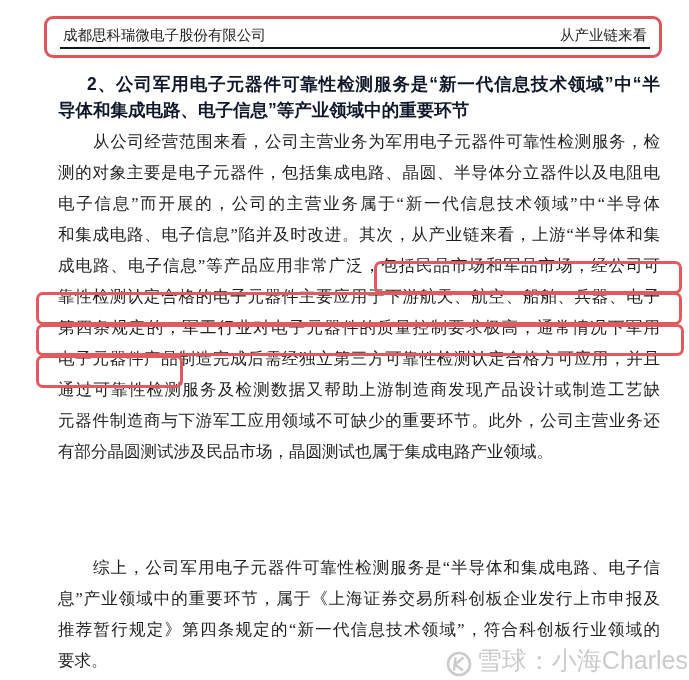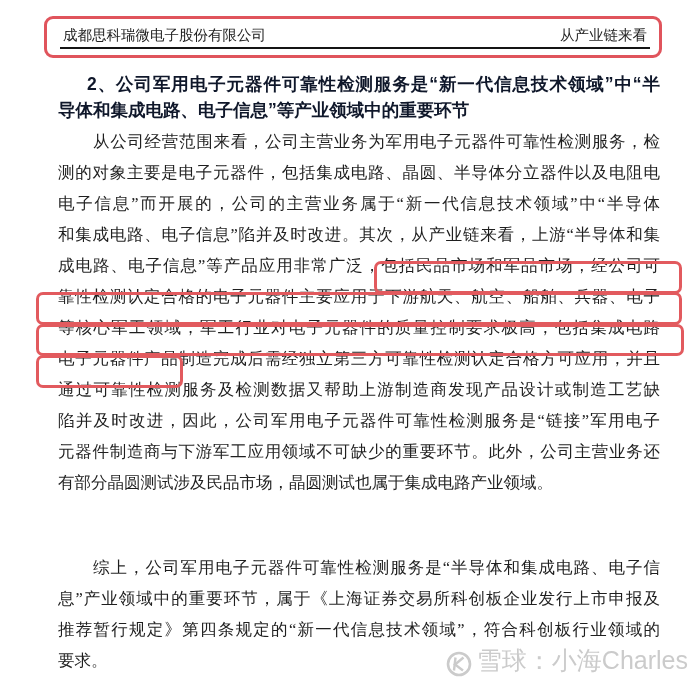--- a/index.html
+++ b/index.html
@@ -114,24 +114,23 @@
     <div class="title-line nojust">导体和集成电路、电子信息”等产业领域中的重要环节</div>
   </div>
 
   <div class="para para1">
     <div class="bline indent">从公司经营范围来看，公司主营业务为军用电子元器件可靠性检测服务，检</div>
     <div class="bline">测的对象主要是电子元器件，包括集成电路、晶圆、半导体分立器件以及电阻电</div>
     <div class="bline">电子信息”而开展的，公司的主营业务属于“新一代信息技术领域”中“半导体</div>
     <div class="bline">和集成电路、电子信息”陷并及时改进。其次，从产业链来看，上游“半导体和集</div>
     <div class="bline">成电路、电子信息”等产品应用非常广泛，包括民品市场和军品市场，经公司可</div>
     <div class="bline">靠性检测认定合格的电子元器件主要应用于下游航天、航空、船舶、兵器、电子</div>
-    <div class="bline">等核心军工领域，军工行业对电子元器件的质量控制要求极高，包括集成电路</div>
+    <div class="bline">第四条规定的，军工行业对电子元器件的质量控制要求极高，通常情况下军用</div>
     <div class="bline">电子元器件产品制造完成后需经独立第三方可靠性检测认定合格方可应用，并且</div>
     <div class="bline">通过可靠性检测服务及检测数据又帮助上游制造商发现产品设计或制造工艺缺</div>
-    <div class="bline">陷并及时改进，因此，公司军用电子元器件可靠性检测服务是“链接”军用电子</div>
     <div class="bline">元器件制造商与下游军工应用领域不可缺少的重要环节。此外，公司主营业务还</div>
     <div class="bline nojust">有部分晶圆测试涉及民品市场，晶圆测试也属于集成电路产业领域。</div>
   </div>
 
   <div class="para para2">
     <div class="bline indent">综上，公司军用电子元器件可靠性检测服务是“半导体和集成电路、电子信</div>
     <div class="bline">息”产业领域中的重要环节，属于《上海证券交易所科创板企业发行上市申报及</div>
     <div class="bline">推荐暂行规定》第四条规定的“新一代信息技术领域”，符合科创板行业领域的</div>
     <div class="bline nojust">要求。</div>
   </div>

